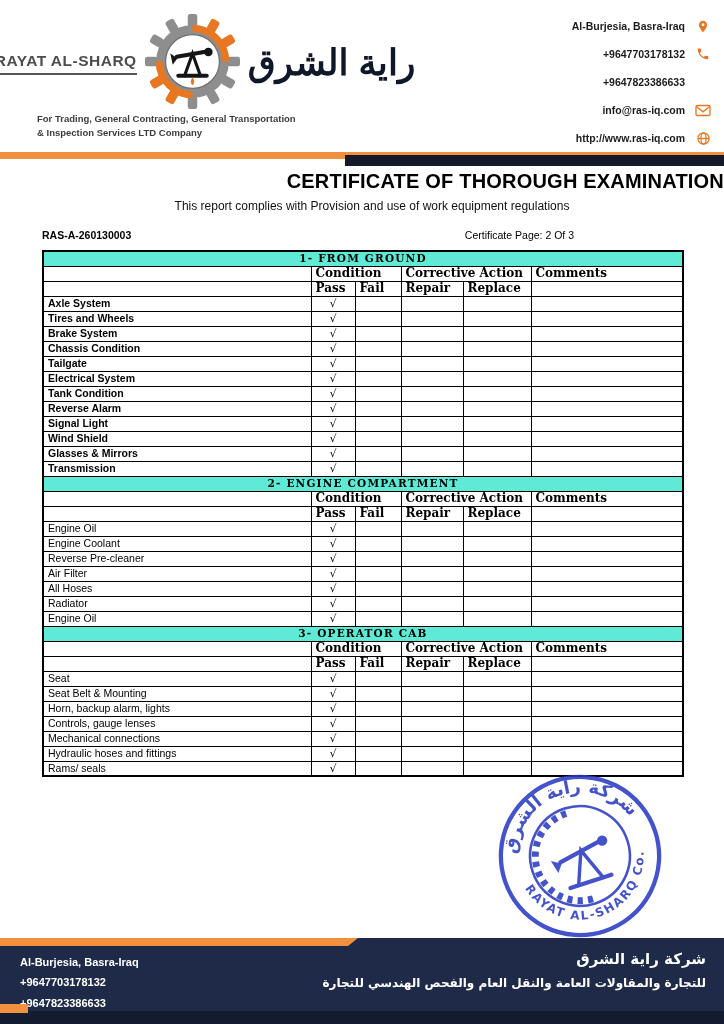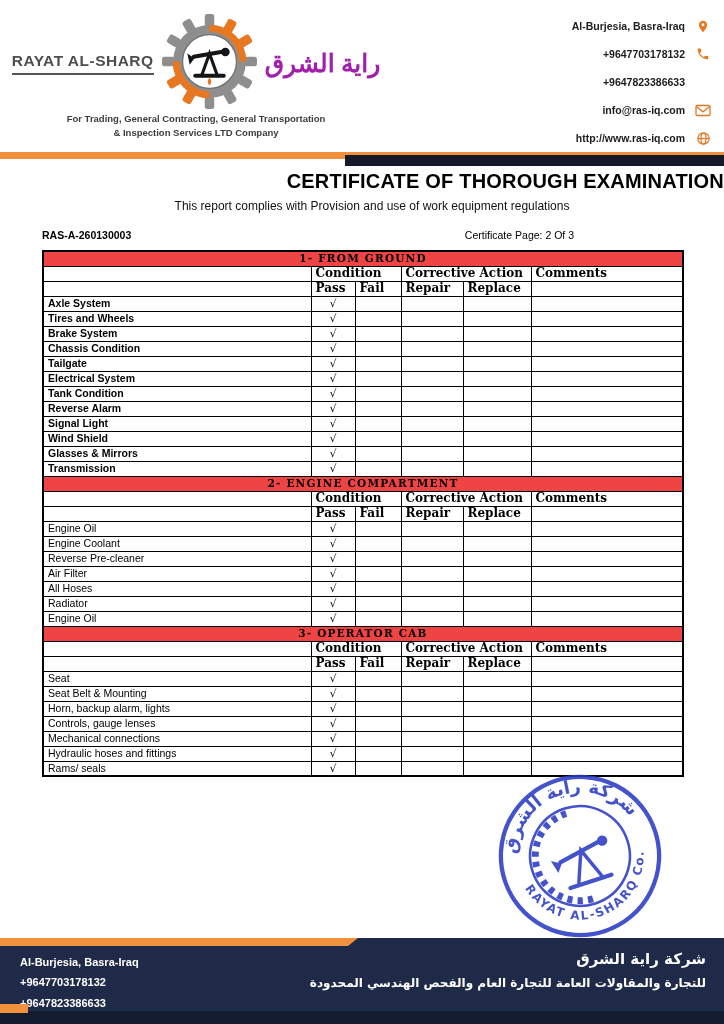--- a/index.html
+++ b/index.html
@@ -4,27 +4,27 @@
 <style>
   * { box-sizing: border-box; }
   html,body { margin:0; padding:0; background:#e8e8e8; }
   .page {
     position: relative; width: 724px; height: 1024px; background:#fff;
     margin: 0 auto; overflow: hidden;
     font-family: "Liberation Sans", sans-serif; color:#000;
   }
 
   
-  .logo-block { position:absolute; left:28px; top:14px; width:336px; text-align:center; }
+  .logo-block { position:absolute; left:37px; top:14px; width:336px; }
   .logo-row { display:flex; align-items:center; justify-content:center; gap:8px; height:98px; }
   .logo-en {
     font-weight:bold; font-size:15.5px; color:#4d4d4d; letter-spacing:.5px;
     border-bottom:2px solid #555; padding-bottom:3px; white-space:nowrap;
   }
-  .logo-ar { font-family:Liberation Serif, serif; font-weight:bold; font-size:25px; color:#a21caf; white-space:nowrap; }
+  .logo-ar { font-family:Liberation Sans, sans-serif; font-weight:bold; font-size:36px; color:#0f172a; white-space:nowrap; }
   .tagline { font-size:9.5px; font-weight:bold; color:#3c3c3c; line-height:1.5; }
 
   .contact { position:absolute; right:12px; top:12px; width:230px; }
   .crow { display:flex; justify-content:flex-end; align-items:center; gap:9px; height:28px; }
   .ctext { font-size:10.5px; font-weight:bold; color:#1c1c1c; }
   .cicon { width:18px; display:flex; justify-content:center; align-items:center; }
 
   .bar-orange { position:absolute; top:152px; left:0; width:724px; height:7px; background:#F2913D; }
   .bar-navy   { position:absolute; top:155px; left:345px; right:0; height:11px; background:#141A29; }
 
@@ -35,21 +35,21 @@
            font-size:12px; color:#111; margin:0; }
   .refrow { position:absolute; top:229px; left:42px; width:532px;
            display:flex; justify-content:space-between; font-size:10.5px; }
   .ref-number { font-weight:bold; }
 
   
   table.exam { position:absolute; top:250px; left:42px; width:640px;
     border-collapse:collapse; table-layout:fixed; border:2px solid #000; }
   table.exam td { border:1px solid #000; height:15px; padding:0 4px;
     font-size:10.5px; line-height:13px; overflow:hidden; white-space:nowrap; }
-  td.band { background:#ef4444; text-align:center; font-family:"DejaVu Serif", serif;
+  td.band { background:#5eead4; text-align:center; font-family:"DejaVu Serif", serif;
     font-weight:bold; font-size:11.5px; letter-spacing:1.2px; }
   tr.hrow td { font-family:"DejaVu Serif", serif; font-weight:bold;
     text-align:left; font-size:12px; }
   td.item { text-align:left; }
   td.item.b { font-weight:bold; }
   td.chk { text-align:center; font-family:"DejaVu Serif", serif; font-size:11.5px; }
 
   
   .stamp { position:absolute; left:494px; top:770px; width:172px; height:172px;
     transform:rotate(-18deg); opacity:.88; pointer-events:none; }
@@ -464,19 +464,19 @@
 
   <div class="footer">
     <div class="footer-stripe"></div>
     <div class="footer-left">
       <div>Al-Burjesia, Basra-Iraq</div>
       <div>+9647703178132</div>
       <div>+9647823386633</div>
     </div>
     <div class="footer-right" dir="rtl">
       <div class="f-ar1">شركة راية الشرق</div>
-      <div class="f-ar2">للتجارة والمقاولات العامة للتجارة العام والفحص الهندسي المحدودة</div>
+      <div class="f-ar2">للتجارة والمقاولات العامة والنقل العام والفحص الهندسي للتجارة</div>
     </div>
     <div class="footer-bottom"></div>
     <div class="footer-corner"></div>
   </div>
 
 </div>
 
 </body></html>

